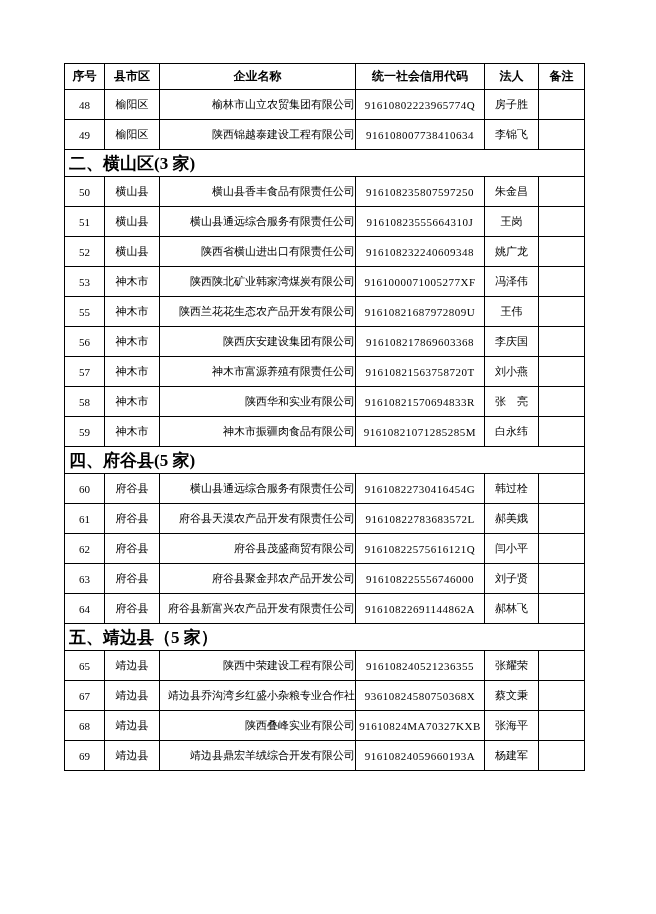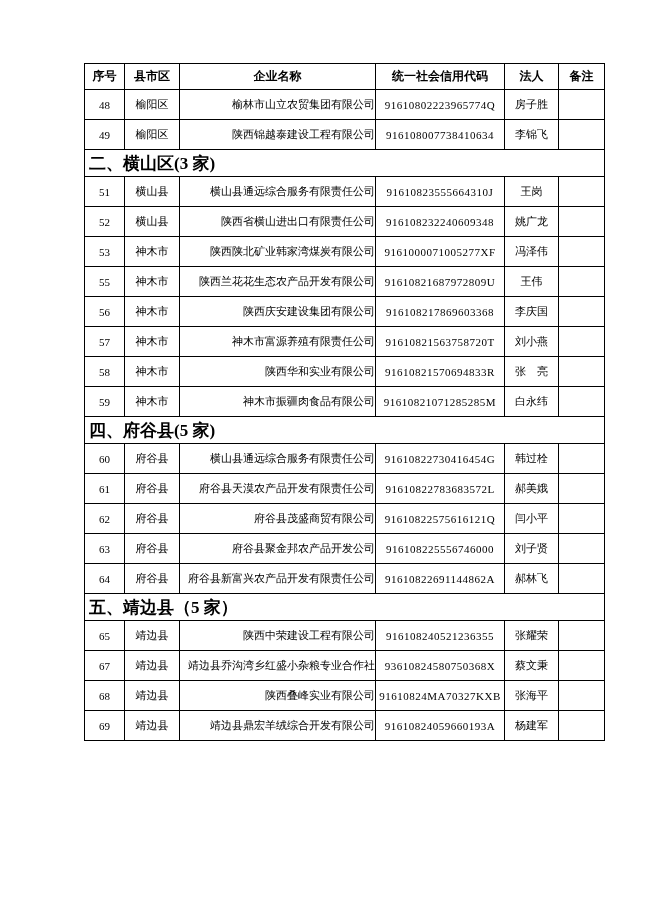--- a/index.html
+++ b/index.html
@@ -7,21 +7,21 @@
     position: relative;
     width: 656px;
     height: 914px;
     background: #ffffff;
     font-family: "Liberation Serif", "DejaVu Serif", serif;
     color: #000000;
     overflow: hidden;
   }
   table.company-table {
     position: absolute;
-    left: 84px;
+    left: 64px;
     top: 63px;
     width: 520px;
     border-collapse: collapse;
     table-layout: fixed;
   }
   table.company-table th,
   table.company-table td {
     border: 1px solid #000000;
     padding: 0;
     vertical-align: middle;
@@ -91,20 +91,28 @@
           <td>榆阳区</td>
           <td class="company">陕西锦越泰建设工程有限公司</td>
           <td class="code">916108007738410634</td>
           <td>李锦飞</td>
           <td></td>
         </tr>
         <tr class="section">
           <td colspan="6">二、横山区(3 家)</td>
         </tr>
         <tr class="data">
+          <td>50</td>
+          <td>横山县</td>
+          <td class="company">横山县香丰食品有限责任公司</td>
+          <td class="code">916108235807597250</td>
+          <td>朱金昌</td>
+          <td></td>
+        </tr>
+        <tr class="data">
           <td>51</td>
           <td>横山县</td>
           <td class="company">横山县通远综合服务有限责任公司</td>
           <td class="code">91610823555664310J</td>
           <td>王岗</td>
           <td></td>
         </tr>
         <tr class="data">
           <td>52</td>
           <td>横山县</td>

